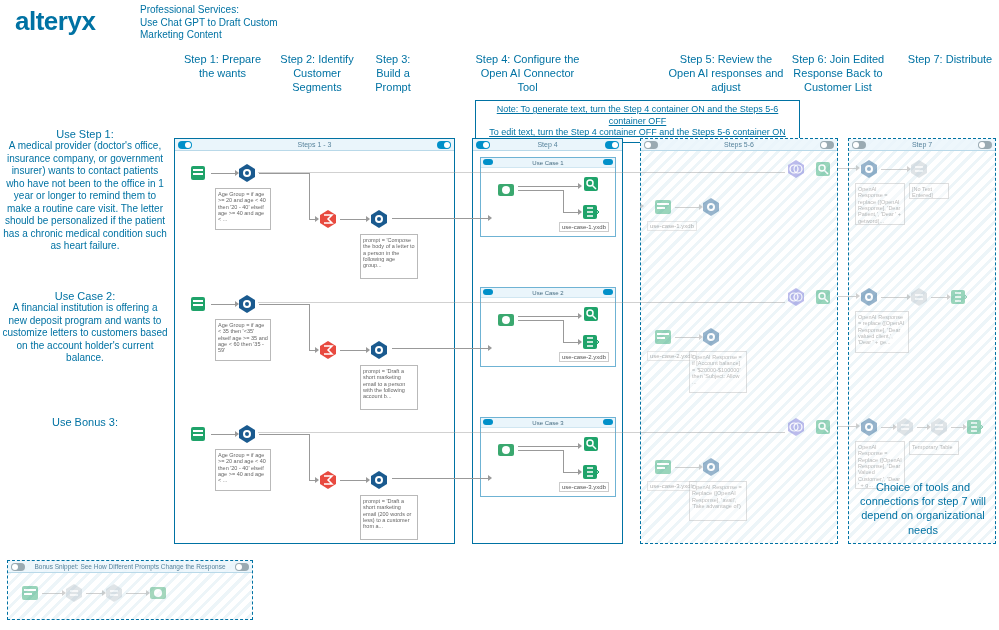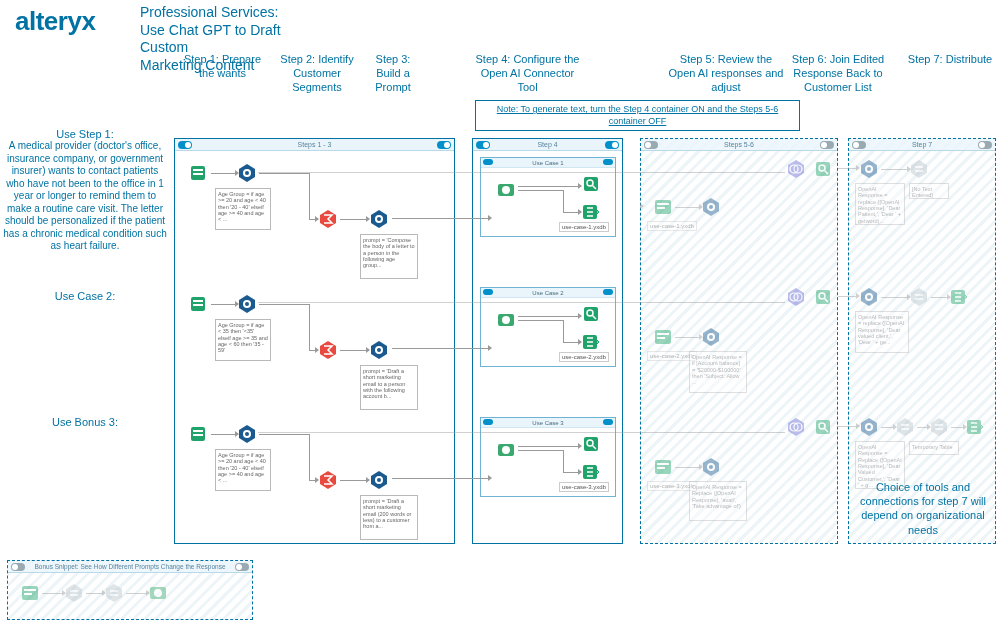--- a/index.html
+++ b/index.html
@@ -17,21 +17,21 @@
 
   
   .logo {
     font-family: Arial, Helvetica, sans-serif;
     font-weight: 700;
     font-size: 26px;
     color: #0072a3;
     letter-spacing: -0.5px;
   }
   .subtitle {
-    font-size: 14px;
+    font-size: 10px;
     color: #0072a3;
     line-height: 1.25;
   }
 
   
   .step-hdr {
     font-size: 11px;
     text-align: center;
     color: #0072a3;
     line-height: 1.25;
@@ -261,28 +261,30 @@
 <div class="abs step-hdr" style="left:175px;top:53px;width:95px;">Step 1: Prepare the wants</div>
 <div class="abs step-hdr" style="left:277px;top:53px;width:80px;">Step 2: Identify Customer Segments</div>
 <div class="abs step-hdr" style="left:368px;top:53px;width:50px;">Step 3: Build a Prompt</div>
 <div class="abs step-hdr" style="left:475px;top:53px;width:105px;">Step 4: Configure the Open AI Connector Tool</div>
 <div class="abs step-hdr" style="left:666px;top:53px;width:120px;">Step 5: Review the Open AI responses and adjust</div>
 <div class="abs step-hdr" style="left:783px;top:53px;width:110px;">Step 6: Join Edited Response Back to Customer List</div>
 <div class="abs step-hdr" style="left:905px;top:53px;width:90px;">Step 7: Distribute</div>
 
 <div class="abs note" style="left:475px;top:100px;width:325px;">
   <span>Note: To generate text, turn the Step 4 container ON and the Steps 5-6 container OFF</span><br>
+  <span>To edit text, turn the Step 4 container OFF and the Steps 5-6 container ON</span>
 </div>
 
 <div class="abs" style="left:2px;top:128px;width:166px;">
   <div class="uc-title">Use Step 1:</div>
   <div class="uc-desc">A medical provider (doctor's office, insurance company, or government insurer) wants to contact patients who have not been to the office in 1 year or longer to remind them to make a routine care visit. The letter should be personalized if the patient has a chronic medical condition such as heart failure.</div>
 </div>
 <div class="abs" style="left:2px;top:290px;width:166px;">
   <div class="uc-title">Use Case 2:</div>
+  <div class="uc-desc">A financial institution is offering a new deposit program and wants to customize letters to customers based on the account holder's current balance.</div>
 </div>
 <div class="abs" style="left:2px;top:416px;width:166px;">
   <div class="uc-title">Use Bonus 3:</div>
 </div>
 
 <div class="container" style="left:174px;top:138px;width:281px;height:406px;">
   <div class="titlebar">Steps 1 - 3</div>
   <div class="toggle left on"></div>
   <div class="toggle right on"></div>
 

